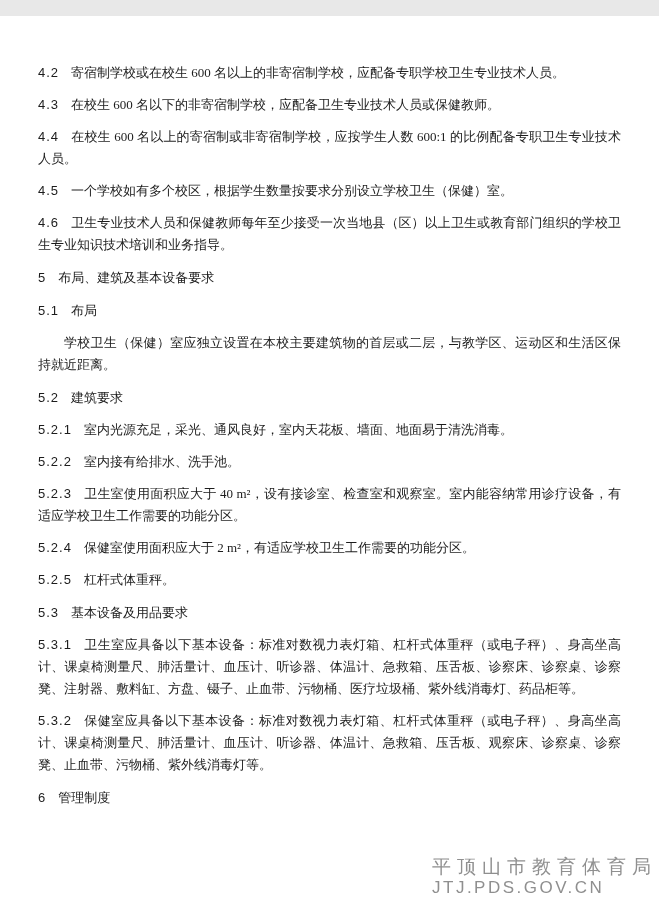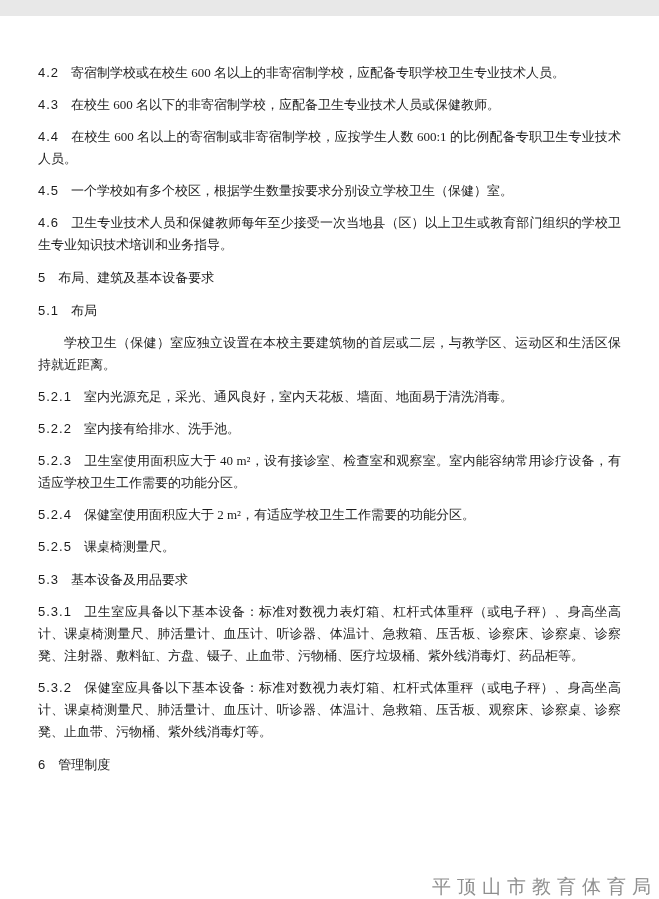--- a/index.html
+++ b/index.html
@@ -103,39 +103,42 @@
     <p class="h1">
       <span class="num">5</span><span>布局、建筑及基本设备要求</span>
     </p>
 
     <p class="h2">
       <span class="num">5.1</span><span>布局</span>
     </p>
 
     <p class="indent-para">学校卫生（保健）室应独立设置在本校主要建筑物的首层或二层，与教学区、运动区和生活区保持就近距离。</p>
 
+    <p class="h2">
+      <span class="num">5.2</span><span>建筑要求</span>
+    </p>
 
     <p class="clause">
       <span class="num">5.2.1</span><span class="txt">室内光源充足，采光、通风良好，室内天花板、墙面、地面易于清洗消毒。</span>
     </p>
 
     <p class="clause">
       <span class="num">5.2.2</span><span class="txt">室内接有给排水、洗手池。</span>
     </p>
 
     <p class="clause">
       <span class="num">5.2.3</span><span class="txt">卫生室使用面积应大于 40 m²，设有接诊室、检查室和观察室。室内能容纳常用诊疗设备，有适应学校卫生工作需要的功能分区。</span>
     </p>
 
     <p class="clause">
       <span class="num">5.2.4</span><span class="txt">保健室使用面积应大于 2 m²，有适应学校卫生工作需要的功能分区。</span>
     </p>
 
     <p class="clause">
-      <span class="num">5.2.5</span><span class="txt">课桌椅测量尺。</span>
+      <span class="num">5.2.5</span><span class="txt">杠杆式体重秤。</span>
     </p>
 
     <p class="h2">
       <span class="num">5.3</span><span>基本设备及用品要求</span>
     </p>
 
     <p class="clause">
       <span class="num">5.3.1</span><span class="txt">卫生室应具备以下基本设备：标准对数视力表灯箱、杠杆式体重秤（或电子秤）、身高坐高计、课桌椅测量尺、肺活量计、血压计、听诊器、体温计、急救箱、压舌板、诊察床、诊察桌、诊察凳、注射器、敷料缸、方盘、镊子、止血带、污物桶、医疗垃圾桶、紫外线消毒灯、药品柜等。</span>
     </p>
 
@@ -145,16 +148,17 @@
 
 
     <p class="h1">
       <span class="num">6</span><span>管理制度</span>
     </p>
 
   </div>
 
   <div class="watermark">
     <div class="wm-line1">平顶山市教育体育局</div>
+    <div class="wm-line2">JTJ.PDS.GOV.CN</div>
   </div>
 
   <div class="page-number">2</div>
 </div>
 
 </body></html>

